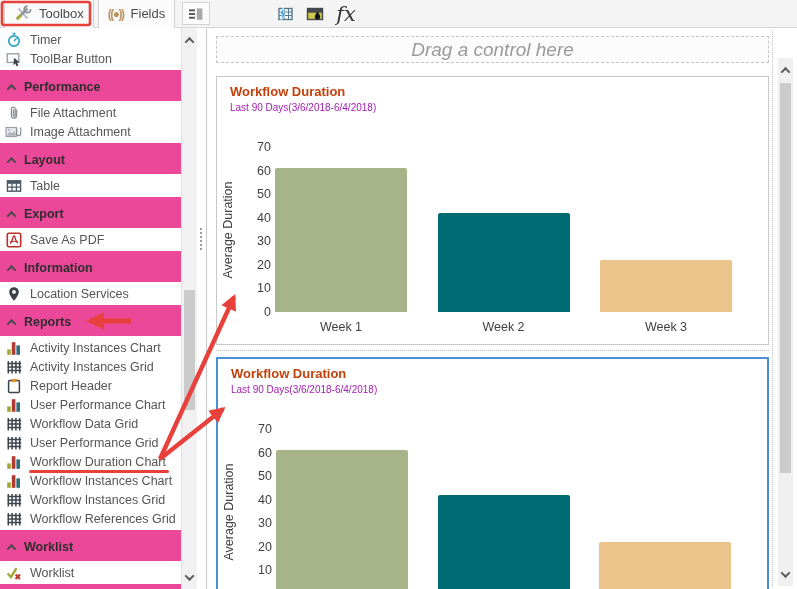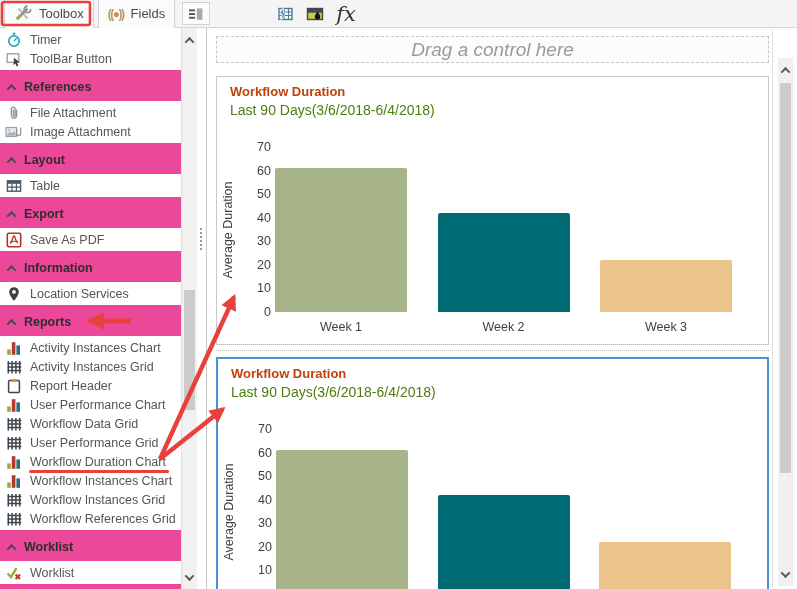--- a/index.html
+++ b/index.html
@@ -59,21 +59,21 @@
     font-size:19px;font-style:italic;color:#9a9a9a;cursor:pointer;}
   .dotted-divider{position:absolute;left:9px;top:322px;width:553px;border-top:1px dotted #b8b8b8;}
   .dotted-col{position:absolute;left:565px;top:2px;bottom:2px;border-left:1px dotted #c2c2c2;}
 
   .chart-card{position:absolute;left:9px;width:553px;height:269px;background:#fff;
     border:1px solid #c9c9c9;cursor:pointer;}
   .chart-card.c1{top:48px;}
   .chart-card.c2{top:329px;}
   .chart-card.selected{border:2px solid var(--sel);}
   .chart-title{position:absolute;left:13px;top:7px;font-size:13px;font-weight:bold;color:#c2410c;}
-  .chart-subtitle{position:absolute;left:13px;top:25px;font-size:14px;color:#4d7c0f;}
+  .chart-subtitle{position:absolute;left:13px;top:25px;font-size:10px;color:#a21caf;}
   .plot{position:absolute;left:0;top:70px;right:0;height:165px;}
   .ylab-wrap{position:absolute;left:2px;top:0;bottom:0;width:18px;}
   .ylab{position:absolute;top:50%;left:50%;transform:translate(-50%,-50%) rotate(-90deg);
     white-space:nowrap;font-size:12.5px;color:#3f3f3f;}
   .tick-gutter{position:absolute;left:20px;width:34px;top:0;bottom:0;}
   .tick{position:absolute;right:0;font-size:12.5px;color:#3f3f3f;line-height:14px;}
   .bars{position:absolute;left:58px;right:36px;top:0;bottom:0;display:flex;
     justify-content:space-between;align-items:flex-end;}
   .bar{width:132px;border-radius:2px 2px 0 0;}
   .cats{position:absolute;left:58px;right:36px;top:243px;display:flex;justify-content:space-between;}
@@ -151,21 +151,21 @@
             <svg width="16" height="16" viewBox="0 0 16 16">
               <rect x="1.2" y="2.8" width="11.6" height="8.6" fill="#fff" stroke="#9aa1a8" stroke-width="1.4"></rect>
               <path d="M8 6.8 L13.6 11.2 L11 11.7 L12.5 14.6 L10.8 15.4 L9.3 12.5 L7.4 14.2 z" fill="#3f454c"></path>
             </svg>
           </span>
           <span class="lbl">ToolBar Button</span>
         </div>
       </div>
       <div class="section-header">
         <span class="chev"></span>
-        <span>References</span>
+        <span>Performance</span>
       </div>
       <div class="items-block">
         <div class="s-item">
           <span class="icon">
             <svg width="16" height="16" viewBox="0 0 16 16">
               <path d="M10.6 4.4 v6.2 a2.6 2.6 0 0 1 -5.2 0 V4 a1.9 1.9 0 0 1 3.8 0 v6.2 a.9 .9 0 0 1 -1.8 0 V4.6" fill="none" stroke="#8b9196" stroke-width="1.3"></path>
             </svg>
           </span>
           <span class="lbl">File Attachment</span>
         </div>

